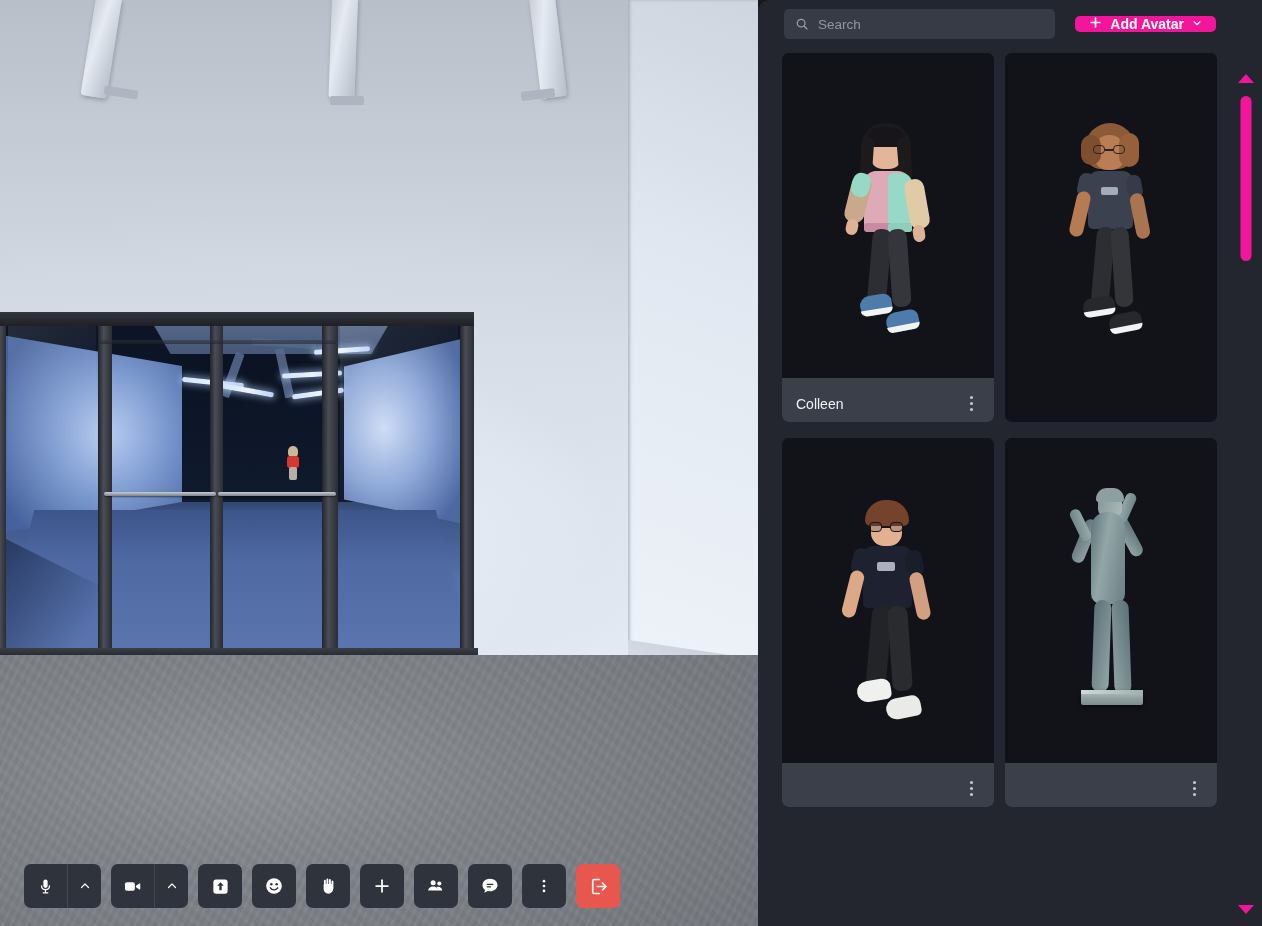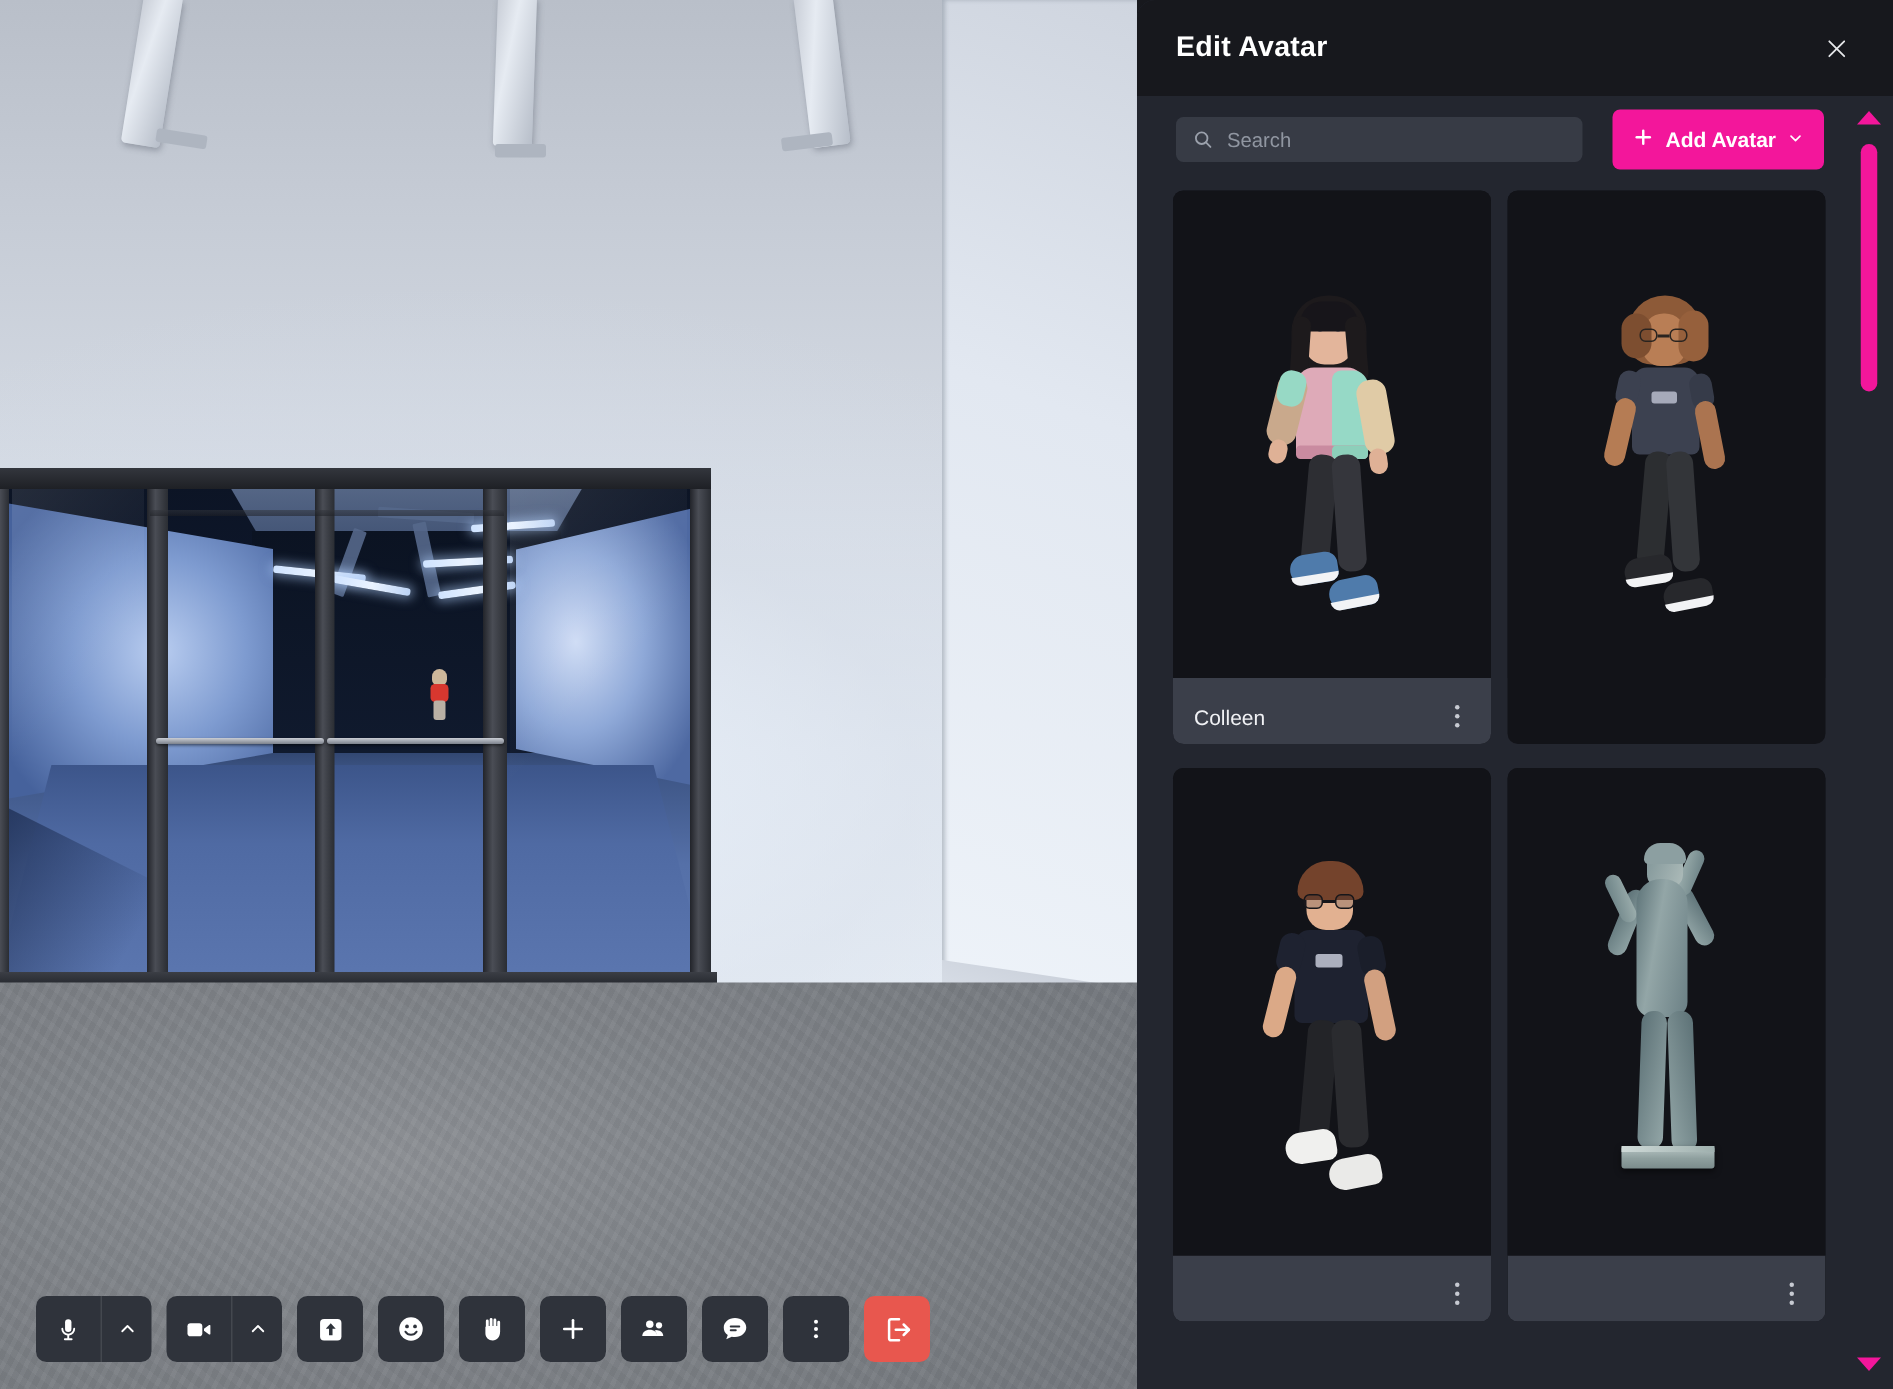--- a/index.html
+++ b/index.html
@@ -286,21 +286,21 @@
   }
   #search-input {
     width: 100%;
     background: transparent; border: none; outline: none;
     color: #e6e8ec; font-size: 13.5px;
     font-family: "Liberation Sans", sans-serif;
   }
   #search-input::placeholder { color: #9096a1; }
   #add-avatar-btn {
     display: flex; align-items: center; gap: 7px;
-    height: 40px;
+    height: 16px;
     background: #f3169b;
     border-radius: 5px;
     padding: 0 13px;
     color: #fff; font-size: 14px; font-weight: bold;
     cursor: pointer;
     white-space: nowrap;
   }
 
   
   #grid {
@@ -629,29 +629,20 @@
               <line x1="10.5" y1="12" x2="20.5" y2="12"></line>
             </svg>
         </span>
       </div>
 
     </div>
   </div>
 
   <div id="panel">
 
-    <div id="panel-header">
-      <div id="panel-title">Edit Avatar</div>
-      <div id="close-btn">
-        <svg width="17" height="17" viewBox="0 0 24 24" fill="none" stroke="currentColor" stroke-width="1.7" stroke-linecap="round">
-            <line x1="5" y1="5" x2="19" y2="19"></line>
-            <line x1="19" y1="5" x2="5" y2="19"></line>
-          </svg>
-      </div>
-    </div>
 
     <div id="panel-body">
 
 
       <div id="search-row">
         <div id="search-box">
           <span id="search-icon">
             <svg width="14" height="14" viewBox="0 0 24 24" fill="none" stroke="currentColor" stroke-width="2.1" stroke-linecap="round">
                 <circle cx="10.5" cy="10.5" r="6.6"></circle>
                 <line x1="15.4" y1="15.4" x2="20.5" y2="20.5"></line>

